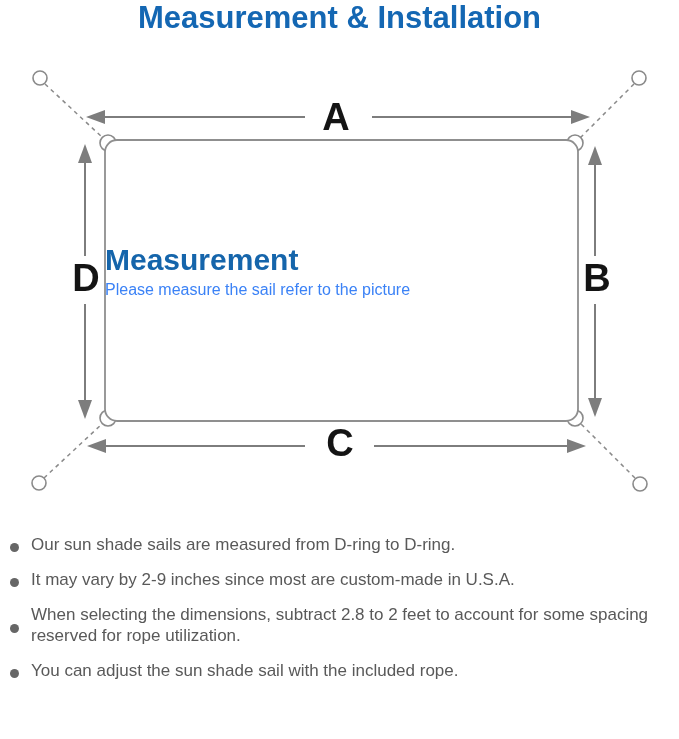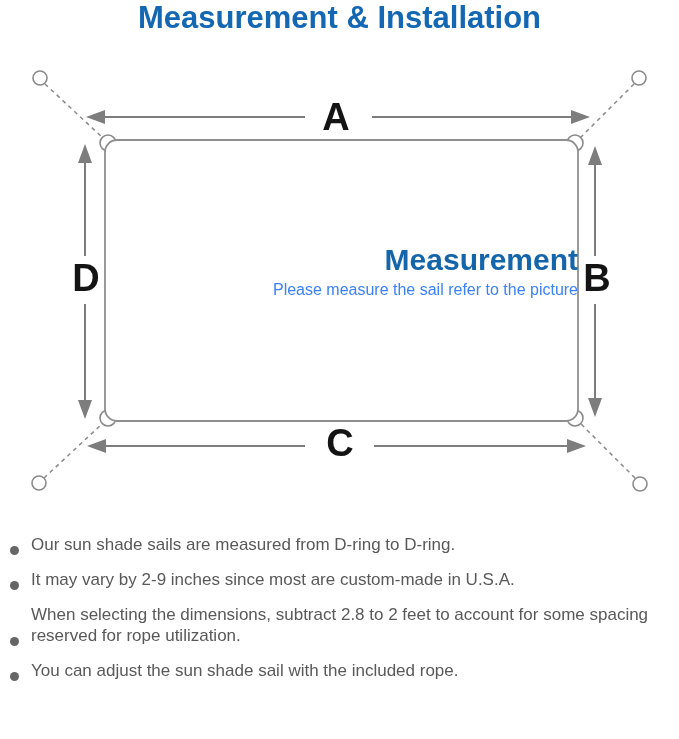--- a/index.html
+++ b/index.html
@@ -44,21 +44,21 @@
   }
   .label-a { left: 336px; top: 117px; }
   .label-b { left: 597px; top: 278px; }
   .label-c { left: 340px; top: 443px; }
   .label-d { left: 86px;  top: 278px; }
   .center-text {
     position: absolute;
     left: 105px;
     top: 243px;
     width: 473px;
-    text-align: right;
+    text-align: left;
   }
   .center-title {
     font-size: 30px;
     font-weight: bold;
     color: #1565ab;
     line-height: 1.1;
   }
   .center-sub {
     margin-top: 5px;
     font-size: 16px;
@@ -68,21 +68,21 @@
     position: absolute;
     top: 534px;
     left: 8px;
     width: 660px;
     margin: 0;
     padding: 0;
     list-style: none;
   }
   .notes li {
     display: flex;
-    align-items: flex-end;
+    align-items: center;
     margin-bottom: 14px;
     color: #595959;
     font-size: 17px;
     line-height: 21px;
   }
   .note-text {
     display: block;
     max-width: 650px;
   }
   .dot {

